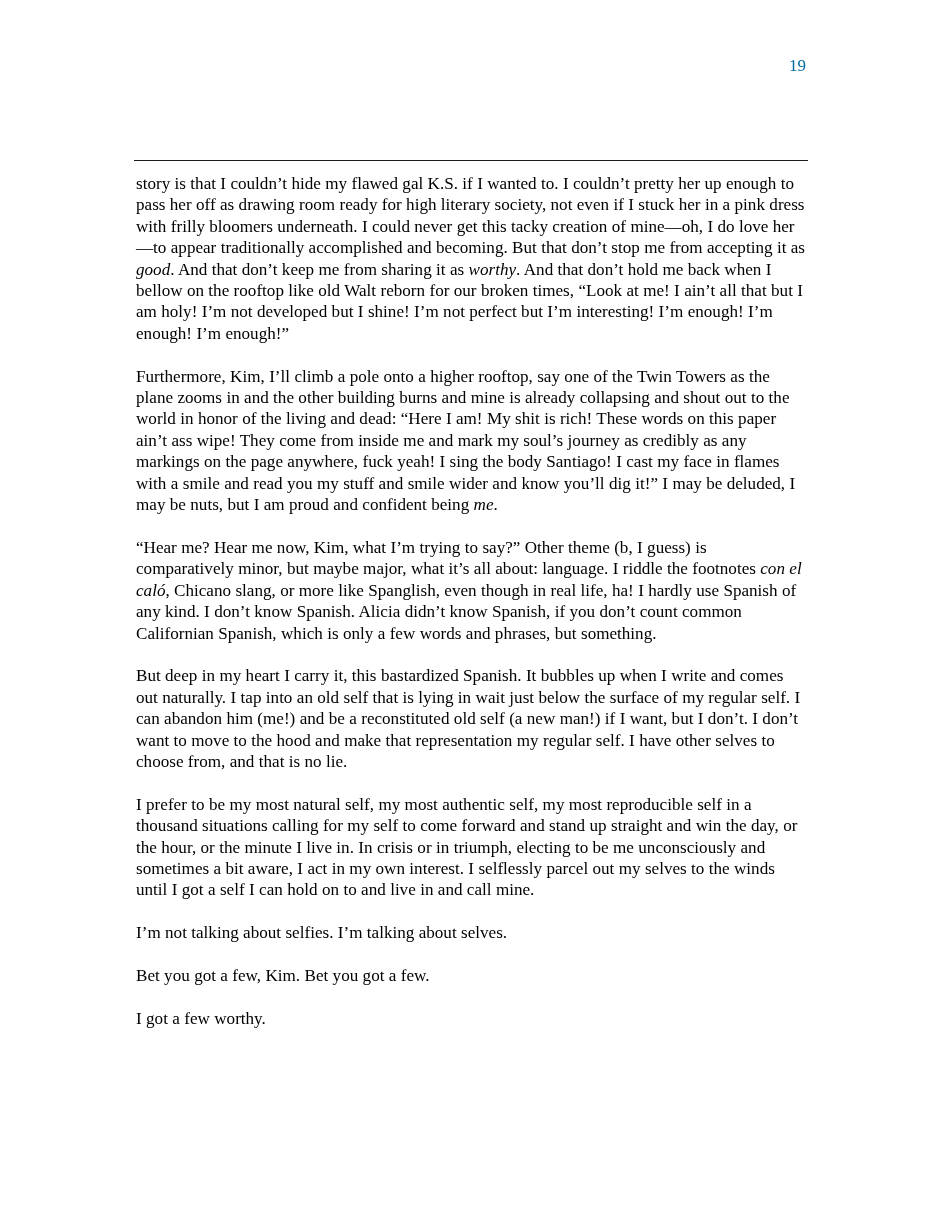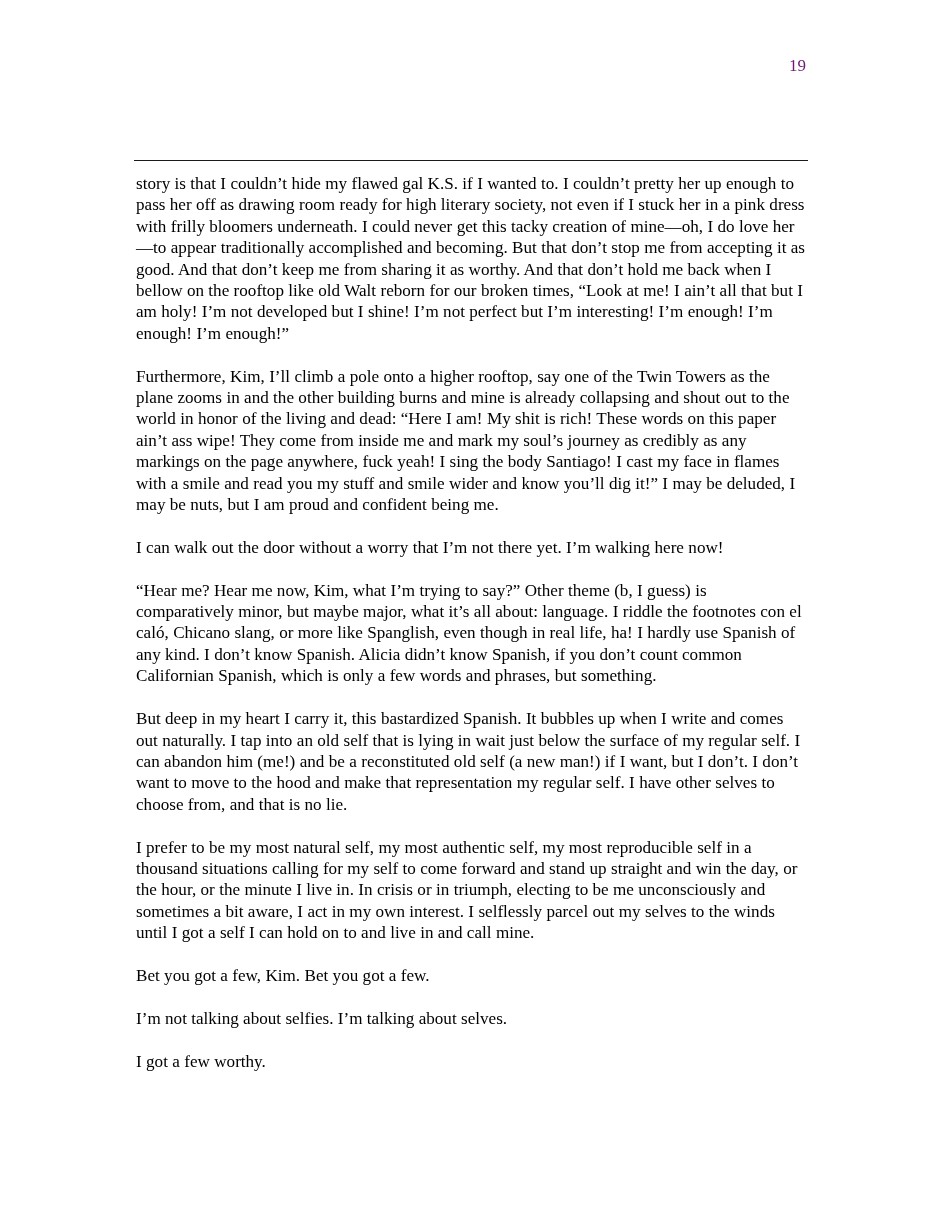--- a/index.html
+++ b/index.html
@@ -22,21 +22,21 @@
     overflow: hidden;
   }
   .page-number {
     position: absolute;
     top: 55px;
     left: 0;
     width: 806px;
     text-align: right;
     font-size: 17px;
     line-height: 21px;
-    color: #701a75;
+    color: #0369a1;
   }
   .header-rule {
     position: absolute;
     top: 160px;
     left: 134px;
     width: 674px;
     height: 0;
     border-top: 1.6px solid #1a1a1a;
   }
   .body-text {
@@ -51,37 +51,37 @@
   }
   .para {
     margin: 0 0 21.4px 0;
     text-indent: 0;
     hyphens: none;
   }
   .para:last-child {
     margin-bottom: 0;
   }
   .it {
+    font-style: italic;
     text-align: center;
   }
 </style>
 </head>
 <body>
 
 <div class="page">
 
   <div class="page-number">19</div>
 
   <div class="header-rule"></div>
 
   <div class="body-text">
       <p class="para"><span>story is that I couldn’t hide my flawed gal K.S. if I wanted to. I couldn’t pretty her up enough to pass her off as drawing room ready for high literary society, not even if I stuck her in a pink dress with frilly bloomers underneath. I could never get this tacky creation of mine—oh, I do love her—to appear traditionally accomplished and becoming. But that don’t stop me from accepting it as </span><span class="it">good</span><span>. And that don’t keep me from sharing it as </span><span class="it">worthy</span><span>. And that don’t hold me back when I bellow on the rooftop like old Walt reborn for our broken times, “Look at me! I ain’t all that but I am holy! I’m not developed but I shine! I’m not perfect but I’m interesting! I’m enough! I’m enough! I’m enough!”</span></p>
       <p class="para"><span>Furthermore, Kim, I’ll climb a pole onto a higher rooftop, say one of the Twin Towers as the plane zooms in and the other building burns and mine is already collapsing and shout out to the world in honor of the living and dead: “Here I am! My shit is rich! These words on this paper ain’t ass wipe! They come from inside me and mark my soul’s journey as credibly as any markings on the page anywhere, fuck yeah! I sing the body Santiago! I cast my face in flames with a smile and read you my stuff and smile wider and know you’ll dig it!” I may be deluded, I may be nuts, but I am proud and confident being </span><span class="it">me</span><span>.</span></p>
-      <p class="para"><span>I can walk out the door without a worry that I’m not there yet. I’m walking here now!</span></p>
       <p class="para"><span>“Hear me? Hear me now, Kim, what I’m trying to say?” Other theme (b, I guess) is comparatively minor, but maybe major, what it’s all about: language. I riddle the footnotes </span><span class="it">con el caló</span><span>, Chicano slang, or more like Spanglish, even though in real life, ha! I hardly use Spanish of any kind. I don’t know Spanish. Alicia didn’t know Spanish, if you don’t count common Californian Spanish, which is only a few words and phrases, but something.</span></p>
       <p class="para"><span>But deep in my heart I carry it, this bastardized Spanish. It bubbles up when I write and comes out naturally. I tap into an old self that is lying in wait just below the surface of my regular self. I can abandon him (me!) and be a reconstituted old self (a new man!) if I want, but I don’t. I don’t want to move to the hood and make that representation my regular self. I have other selves to choose from, and that is no lie.</span></p>
       <p class="para"><span>I prefer to be my most natural self, my most authentic self, my most reproducible self in a thousand situations calling for my self to come forward and stand up straight and win the day, or the hour, or the minute I live in. In crisis or in triumph, electing to be me unconsciously and sometimes a bit aware, I act in my own interest. I selflessly parcel out my selves to the winds until I got a self I can hold on to and live in and call mine.</span></p>
+      <p class="para"><span>I’m not talking about selfies. I’m talking about selves.</span></p>
       <p class="para"><span>Bet you got a few, Kim. Bet you got a few.</span></p>
-      <p class="para"><span>I’m not talking about selfies. I’m talking about selves.</span></p>
       <p class="para"><span>I got a few worthy.</span></p>
     </div>
 
 </div>
 
 </body></html>

